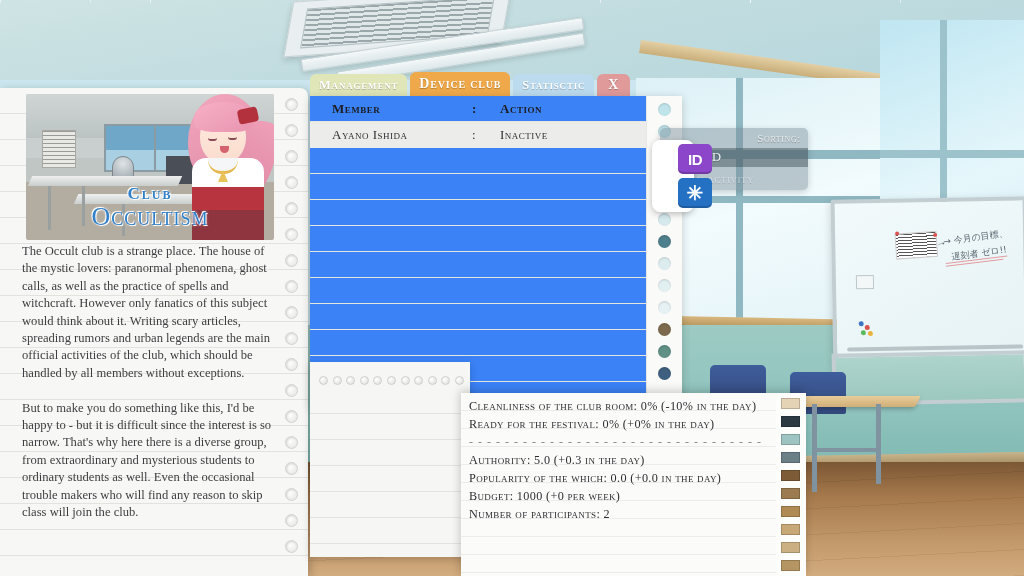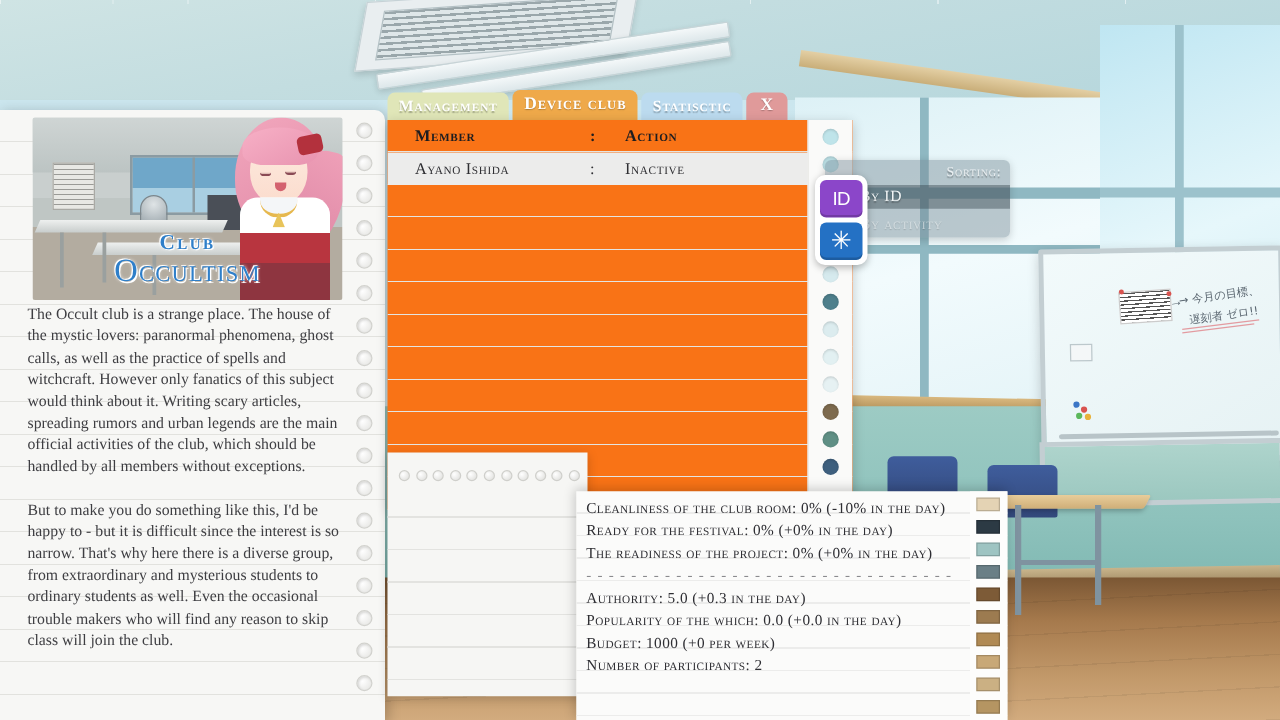--- a/index.html
+++ b/index.html
@@ -309,21 +309,21 @@
     font-variant: small-caps; font-weight: bold;
     text-shadow: 0 1px 1px rgba(0,0,0,.28);
     cursor: pointer; white-space: nowrap;
   }
   .tab.t-management { background: #e0e6b8; color: #ffffff; }
   .tab.t-device     { background: #efa94a; height: 24px; font-size: 14px; }
   .tab.t-stat       { background: #bcdbef; }
   .tab.t-close      { background: #e09a9a; padding: 0 11px; font-size: 14px; }
 
   .table-panel {
-    background: #f97316;
+    background: #3b82f6;
     box-shadow: 0 2px 9px rgba(0,0,0,.2);
     height: 312px; position: relative; overflow: hidden;
   }
   .tp-lines {
     position: absolute; inset: 0;
     background-image: repeating-linear-gradient(to bottom,
       transparent 0 25px, #e4e4e1 25px 26px);
   }
   .tp-rows { position: relative; }
   .trow {
@@ -369,23 +369,24 @@
   .sort-opt.o2 { top: 42px; opacity: .62; }
 
   .icon-stack {
     position: absolute; left: 652px; top: 140px;
     width: 42px; padding: 4px; background: #ffffff;
     border-radius: 8px; box-shadow: 0 2px 6px rgba(0,0,0,.25);
   }
   .ic {
     width: 34px; height: 30px; border-radius: 5px;
     display: flex; align-items: center; justify-content: center;
-    color: #fff; font-weight: normal; cursor: pointer;
+    color: #fff; font-weight: bold; cursor: pointer;
     font-family: "Liberation Sans", sans-serif;
     box-shadow: inset 0 -2px 0 rgba(0,0,0,.18);
+    margin-left: 22px;
   }
   .ic.id-icon { background: #8b46c9; font-size: 15px; letter-spacing: -.5px; margin-bottom: 4px; }
   .ic.star-icon { background: #2471c4; font-size: 20px; line-height: 1; }
 
   
   #notepad {
     position: absolute; left: 310px; top: 362px; width: 160px; height: 195px;
     background: #f6f6f4;
     box-shadow: 0 2px 8px rgba(0,0,0,.18);
   }
@@ -636,21 +637,20 @@
       <div class="np-ring" style="left: 145px;"></div>
     </div>
   <div></div>
 </div>
 
 <div id="stats-panel">
   <div class="sp-lines"></div>
   <div class="stat-list" id="stat-list">
       <div class="stat-line">Cleanliness of the club room: 0% (-10% in the day)</div>
       <div class="stat-line">Ready for the festival: 0% (+0% in the day)</div>
-      <div class="stat-line">The readiness of the project: 0% (+0% in the day)</div>
       <div class="stat-sep">- - - - - - - - - - - - - - - - - - - - - - - - - - - - - - - - -</div>
       <div class="stat-line">Authority: 5.0 (+0.3 in the day)</div>
       <div class="stat-line">Popularity of the which: 0.0 (+0.0 in the day)</div>
       <div class="stat-line">Budget: 1000 (+0 per week)</div>
       <div class="stat-line">Number of participants: 2</div>
     </div>
   <div class="swatch-col" id="swatch-col">
       <div class="swatch" style="background: rgb(228, 211, 180); top: 5px;"></div>
       <div class="swatch" style="background: rgb(44, 58, 68); top: 23px;"></div>
       <div class="swatch" style="background: rgb(158, 196, 194); top: 41px;"></div>

